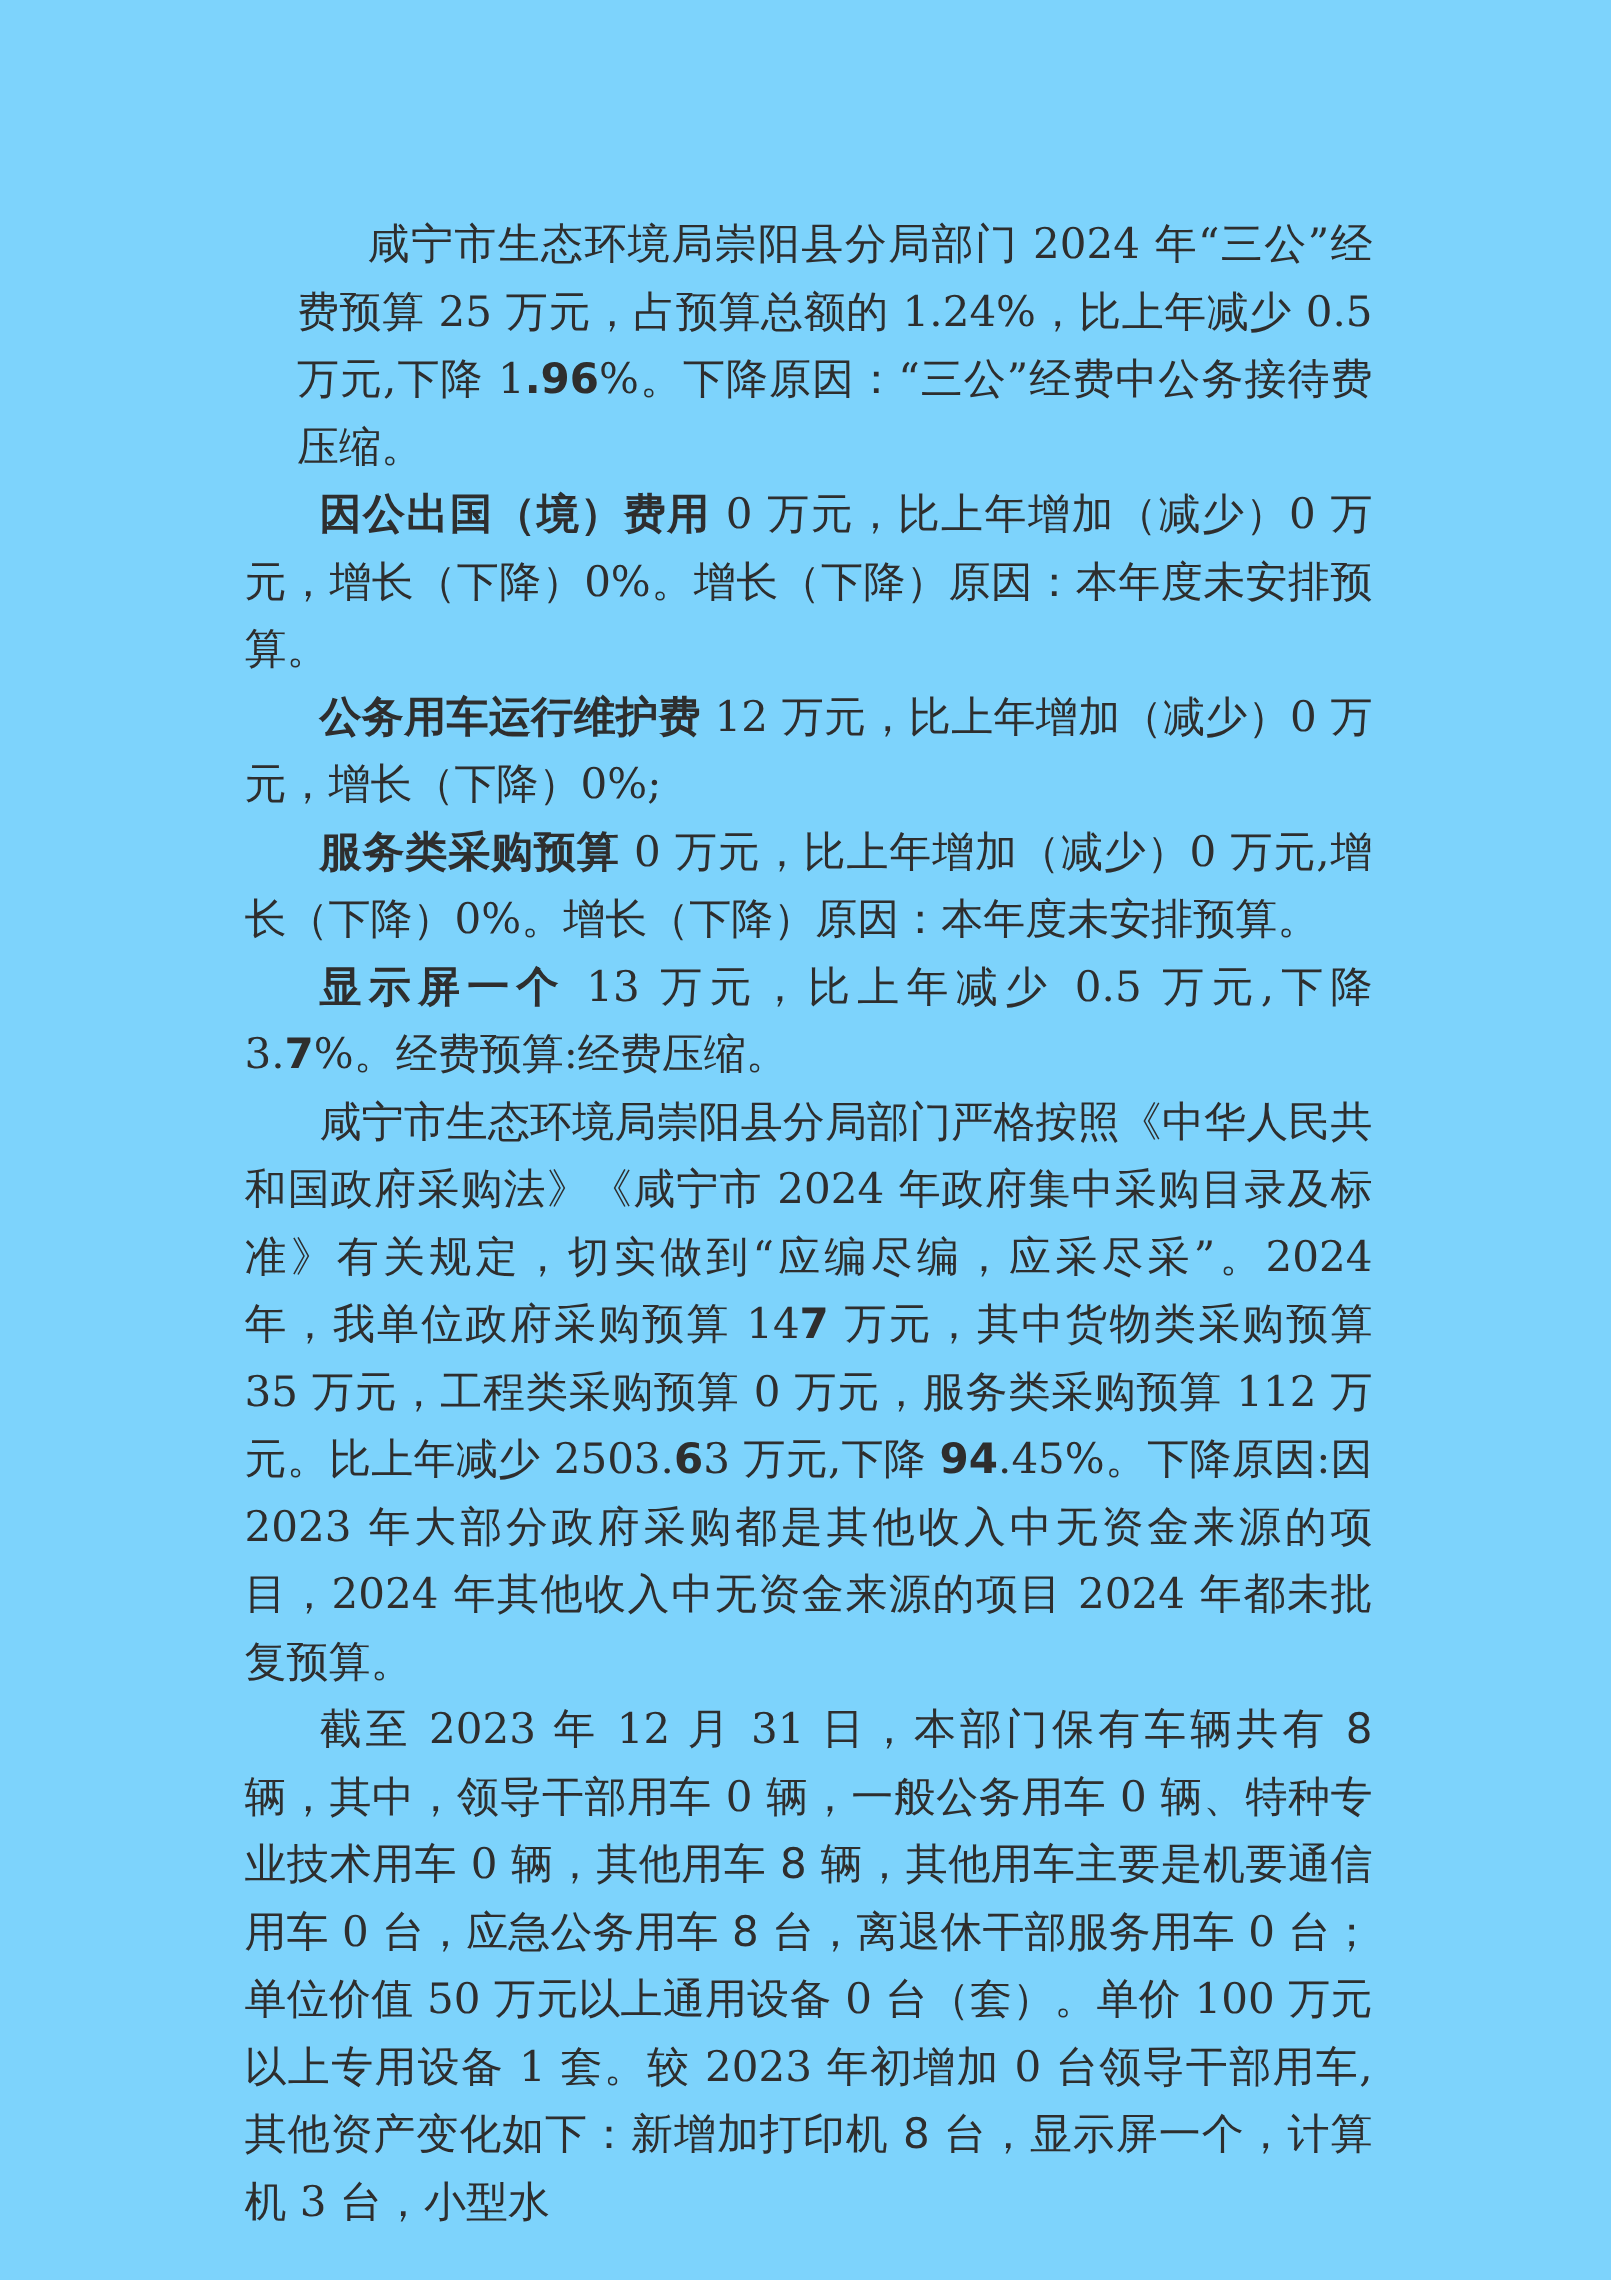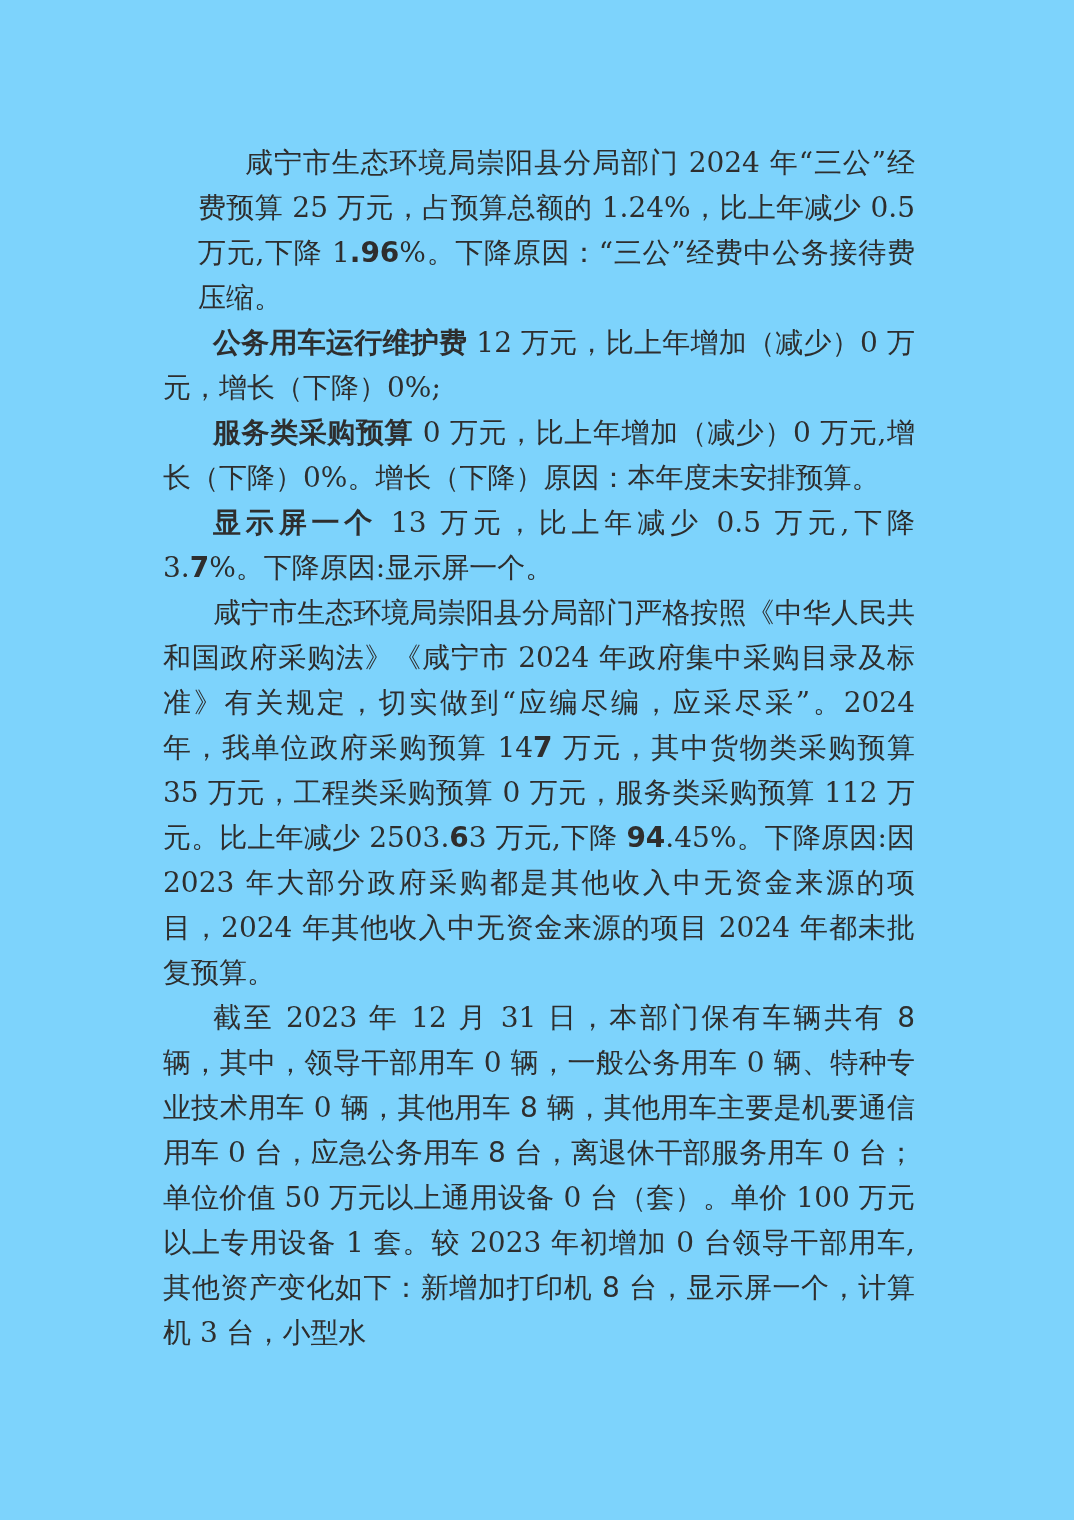--- a/index.html
+++ b/index.html
@@ -46,19 +46,20 @@
   .b  { font-weight: bold; }
   .s  { font-family: "DejaVu Sans", "Liberation Sans", sans-serif; }
   .sb { font-family: "DejaVu Sans", "Liberation Sans", sans-serif; font-weight: bold; }
 </style>
 </head>
 <body>
 
 <div class="page">
   <div class="doc-body" id="doc-body" style="color: rgb(46, 46, 46);">
       <p class="para block-indent"><span>咸宁市生态环境局崇阳县分局部门 2024 年“三公”经费预算 25 万元，占预算总额的 1.24%，比上年减少 0.5 万元,下降 1</span><span class="sb">.96</span><span>%。下降原因：“三公”经费中公务接待费压缩。</span></p>
+      <p class="para"><span class="b">因公出国（境）费用</span><span> 0 万元，比上年增加（减少）0 万元，增长（下降）0%。增长（下降）原因：本年度未安排预算。</span></p>
       <p class="para"><span class="b">公务用车运行维护费</span><span> 12 万元，比上年增加（减少）0 万元，增长（下降）0%;</span></p>
       <p class="para"><span class="b">服务类采购预算</span><span> 0 万元，比上年增加（减少）0 万元,增长（下降）0%。增长（下降）原因：本年度未安排预算。</span></p>
-      <p class="para"><span class="b">显示屏一个</span><span> 13 万元，比上年减少 0.5 万元,下降 3.</span><span class="sb">7</span><span>%。下降原因:显示屏一个。</span></p>
+      <p class="para"><span class="b">显示屏一个</span><span> 13 万元，比上年减少 0.5 万元,下降 3.</span><span class="sb">7</span><span>%。经费预算:经费压缩。</span></p>
       <p class="para"><span>咸宁市生态环境局崇阳县分局部门严格按照《中华人民共和国政府采购法》《咸宁市 2024 年政府集中采购目录及标准》有关规定，切实做到“应编尽编，应采尽采”。2024 年，我单位政府采购预算 14</span><span class="sb">7</span><span> 万元，其中货物类采购预算 35 万元，工程类采购预算 0 万元，服务类采购预算 112 万元。比上年减少 2503.</span><span class="sb">6</span><span>3 万元,下降 </span><span class="sb">94</span><span>.45%。下降原因:因 2023 年大部分政府采购都是其他收入中无资金来源的项目，2024 年其他收入中无资金来源的项目 2024 年都未批复预算。</span></p>
       <p class="para"><span>截至 2023 年 12 月 31 日，本部门保有车辆共有 </span><span class="s">8</span><span> 辆，其中，领导干部用车 0 辆，一般公务用车 0 辆、特种专业技术用车 0 辆，其他用车 </span><span class="s">8</span><span> 辆，其他用车主要是机要通信用车 0 台，应急公务用车 </span><span class="s">8</span><span> 台，离退休干部服务用车 0 台；单位价值 50 万元以上通用设备 0 台（套）。单价 100 万元以上专用设备 1 套。较 2023 年初增加 0 台领导干部用车,其他资产变化如下：新增加打印机 </span><span class="s">8</span><span> 台，显示屏一个，计算机 3 台，小型水</span></p>
     </div>
 </div>
 
 </body></html>

